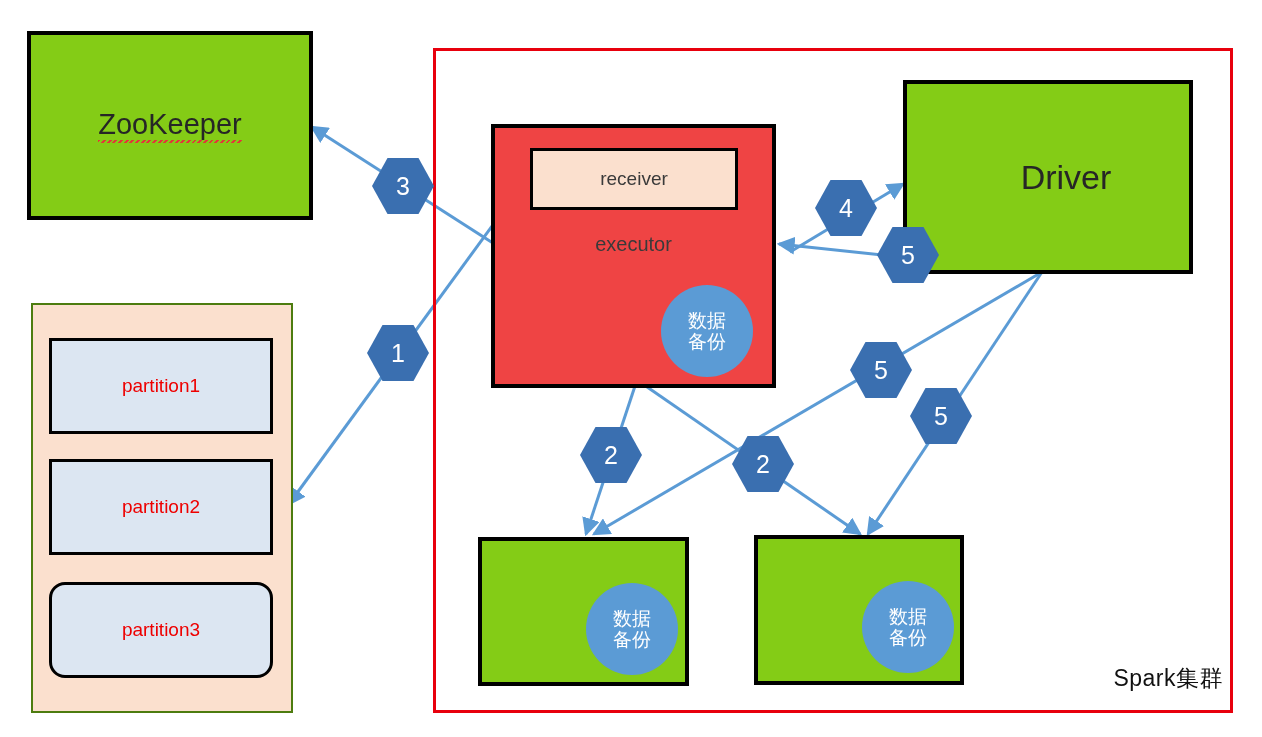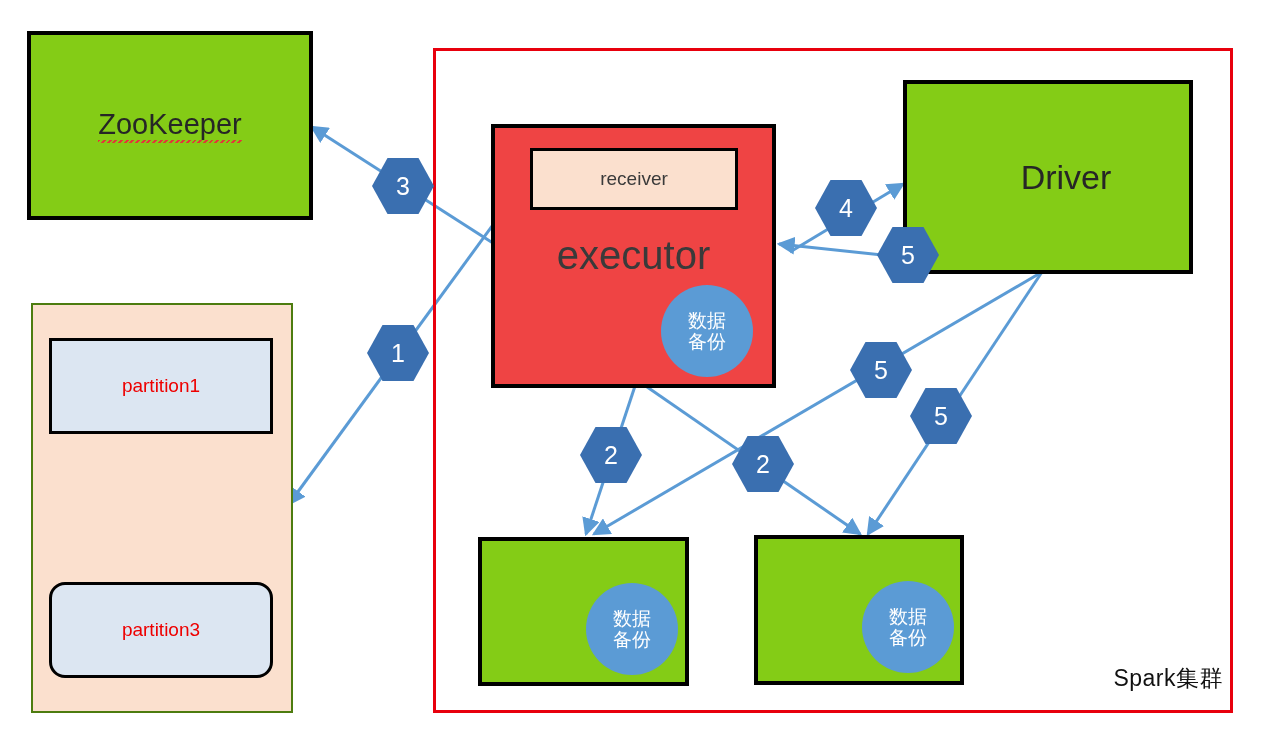--- a/index.html
+++ b/index.html
@@ -126,21 +126,21 @@
   #receiver-label {
     font-size: 19px;
     color: #3a3a3a;
   }
   #executor-label {
     position: absolute;
     left: 0;
     top: 105px;
     width: 100%;
     text-align: center;
-    font-size: 40px;
+    font-size: 20px;
     color: #3a3a3a;
   }
 
   
   #partition-container {
     left: 31px;
     top: 303px;
     width: 262px;
     height: 410px;
     border: 2px solid #4d7c0f;
@@ -243,20 +243,23 @@
   </div>
 
   <div class="node box-plain" id="zookeeper-box">
     <span id="zookeeper-label">ZooKeeper</span>
   </div>
 
   <div class="node" id="partition-container">
     <div class="partition-cell p0">
       <span class="partition-label">partition1</span>
     </div>
+    <div class="partition-cell p1">
+      <span class="partition-label">partition2</span>
+    </div>
     <div class="partition-cell p2">
       <span class="partition-label">partition3</span>
     </div>
   </div>
 
   <div class="node" id="executor-box">
     <div id="receiver-box">
       <span id="receiver-label">receiver</span>
     </div>
     <div id="executor-label">executor</div>

